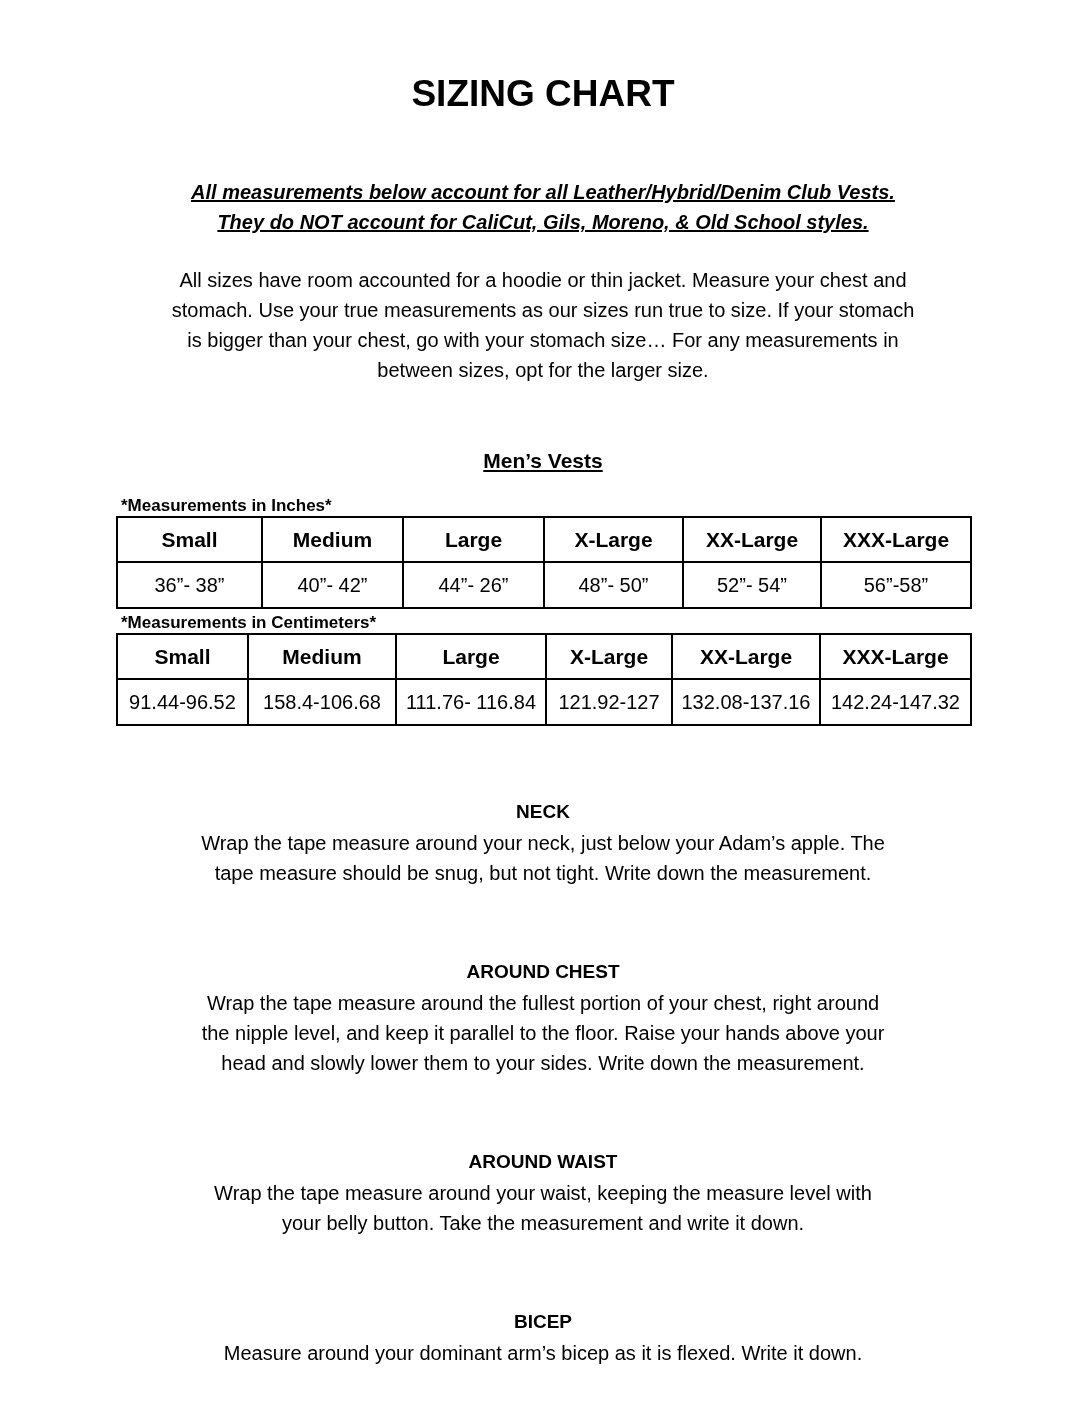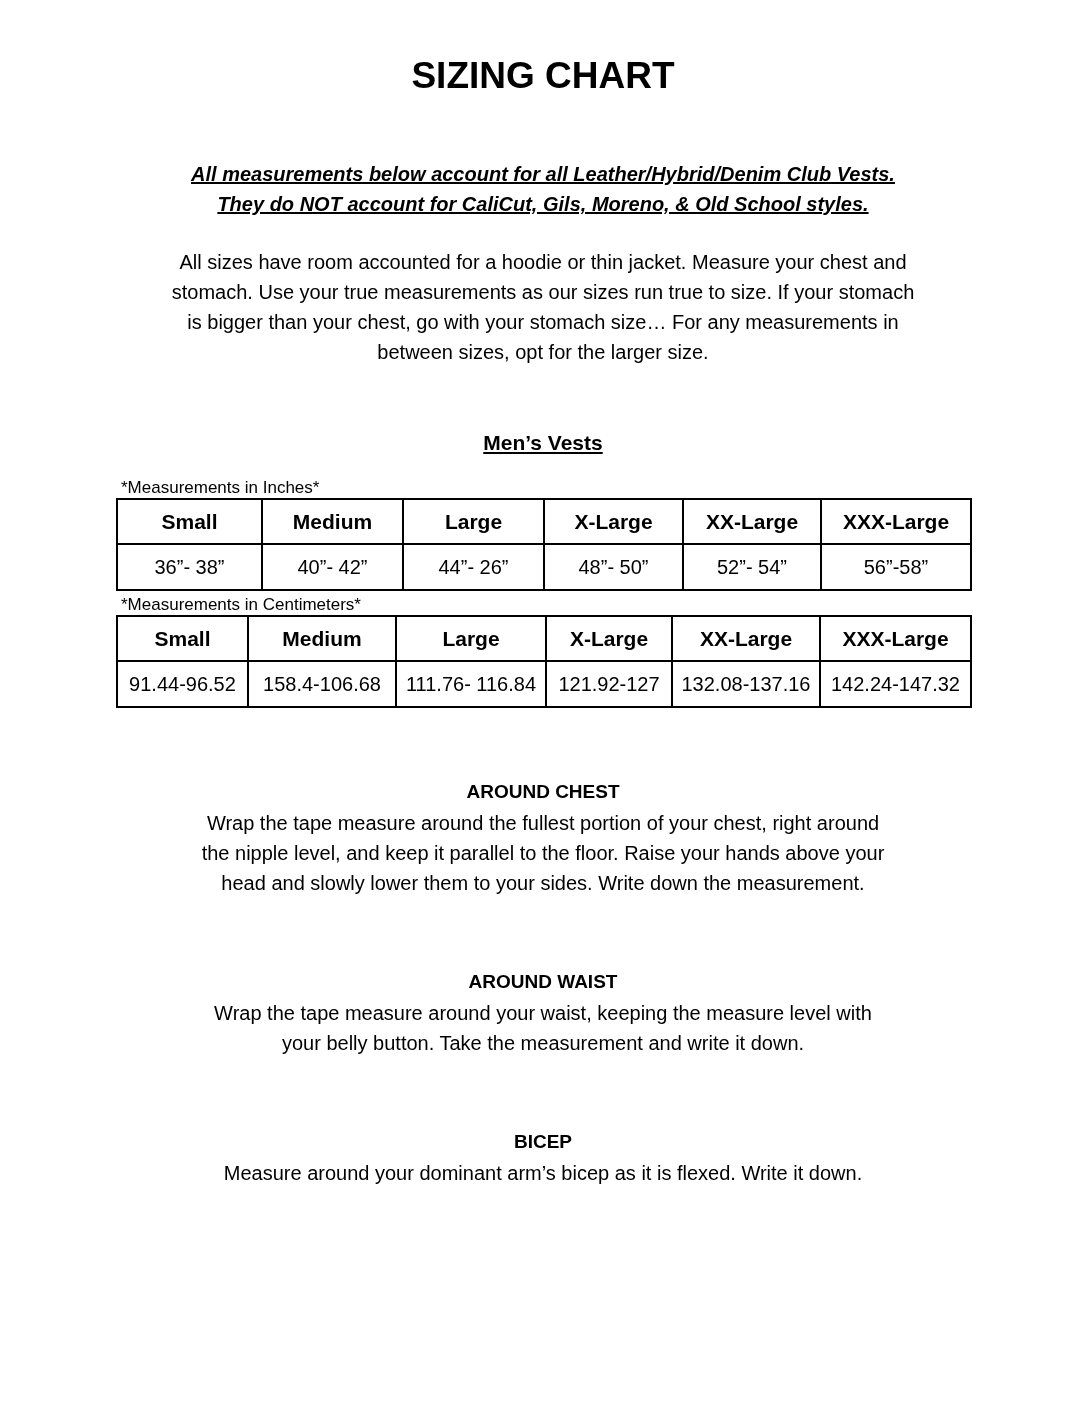--- a/index.html
+++ b/index.html
@@ -10,21 +10,21 @@
     font-family: "Liberation Sans", "DejaVu Sans", sans-serif;
   }
   body {
     width: 1080px;
     height: 1411px;
     overflow: hidden;
   }
   .page {
     width: 854px;
     margin-left: 116px;
-    padding-top: 54px;
+    padding-top: 72px;
   }
   .doc-title {
     font-size: 37px;
     font-weight: bold;
     text-align: center;
     line-height: 43px;
     margin: 0 0 62px 0;
   }
   .disclaimer {
     font-size: 20px;
@@ -46,21 +46,21 @@
   .vests-heading {
     font-size: 21px;
     font-weight: bold;
     text-decoration: underline;
     text-align: center;
     line-height: 24px;
     margin: 64px 0 0 0;
   }
   .table-label {
     font-size: 17px;
-    font-weight: normal;
+    font-weight: bold;
     line-height: 18px;
     padding-left: 5px;
     text-align: left;
   }
   .label-inches { margin: 24px 0 1px 0; }
   .label-cm     { margin: 5px 0 1px 0; }
   table.size-table {
     border-collapse: collapse;
     table-layout: fixed;
     width: 854px;
@@ -172,20 +172,25 @@
         <td>91.44-96.52</td>
         <td>158.4-106.68</td>
         <td>111.76- 116.84</td>
         <td>121.92-127</td>
         <td>132.08-137.16</td>
         <td>142.24-147.32</td>
       </tr>
     </tbody>
   </table>
 
+  <div class="measure-section first">
+    <h3 class="section-heading">NECK</h3>
+    <p class="section-body">Wrap the tape measure around your neck, just below your Adam’s apple. The
+tape measure should be snug, but not tight. Write down the measurement.</p>
+  </div>
 
   <div class="measure-section">
     <h3 class="section-heading">AROUND CHEST</h3>
     <p class="section-body">Wrap the tape measure around the fullest portion of your chest, right around
 the nipple level, and keep it parallel to the floor. Raise your hands above your
 head and slowly lower them to your sides. Write down the measurement.</p>
   </div>
 
   <div class="measure-section">
     <h3 class="section-heading">AROUND WAIST</h3>

